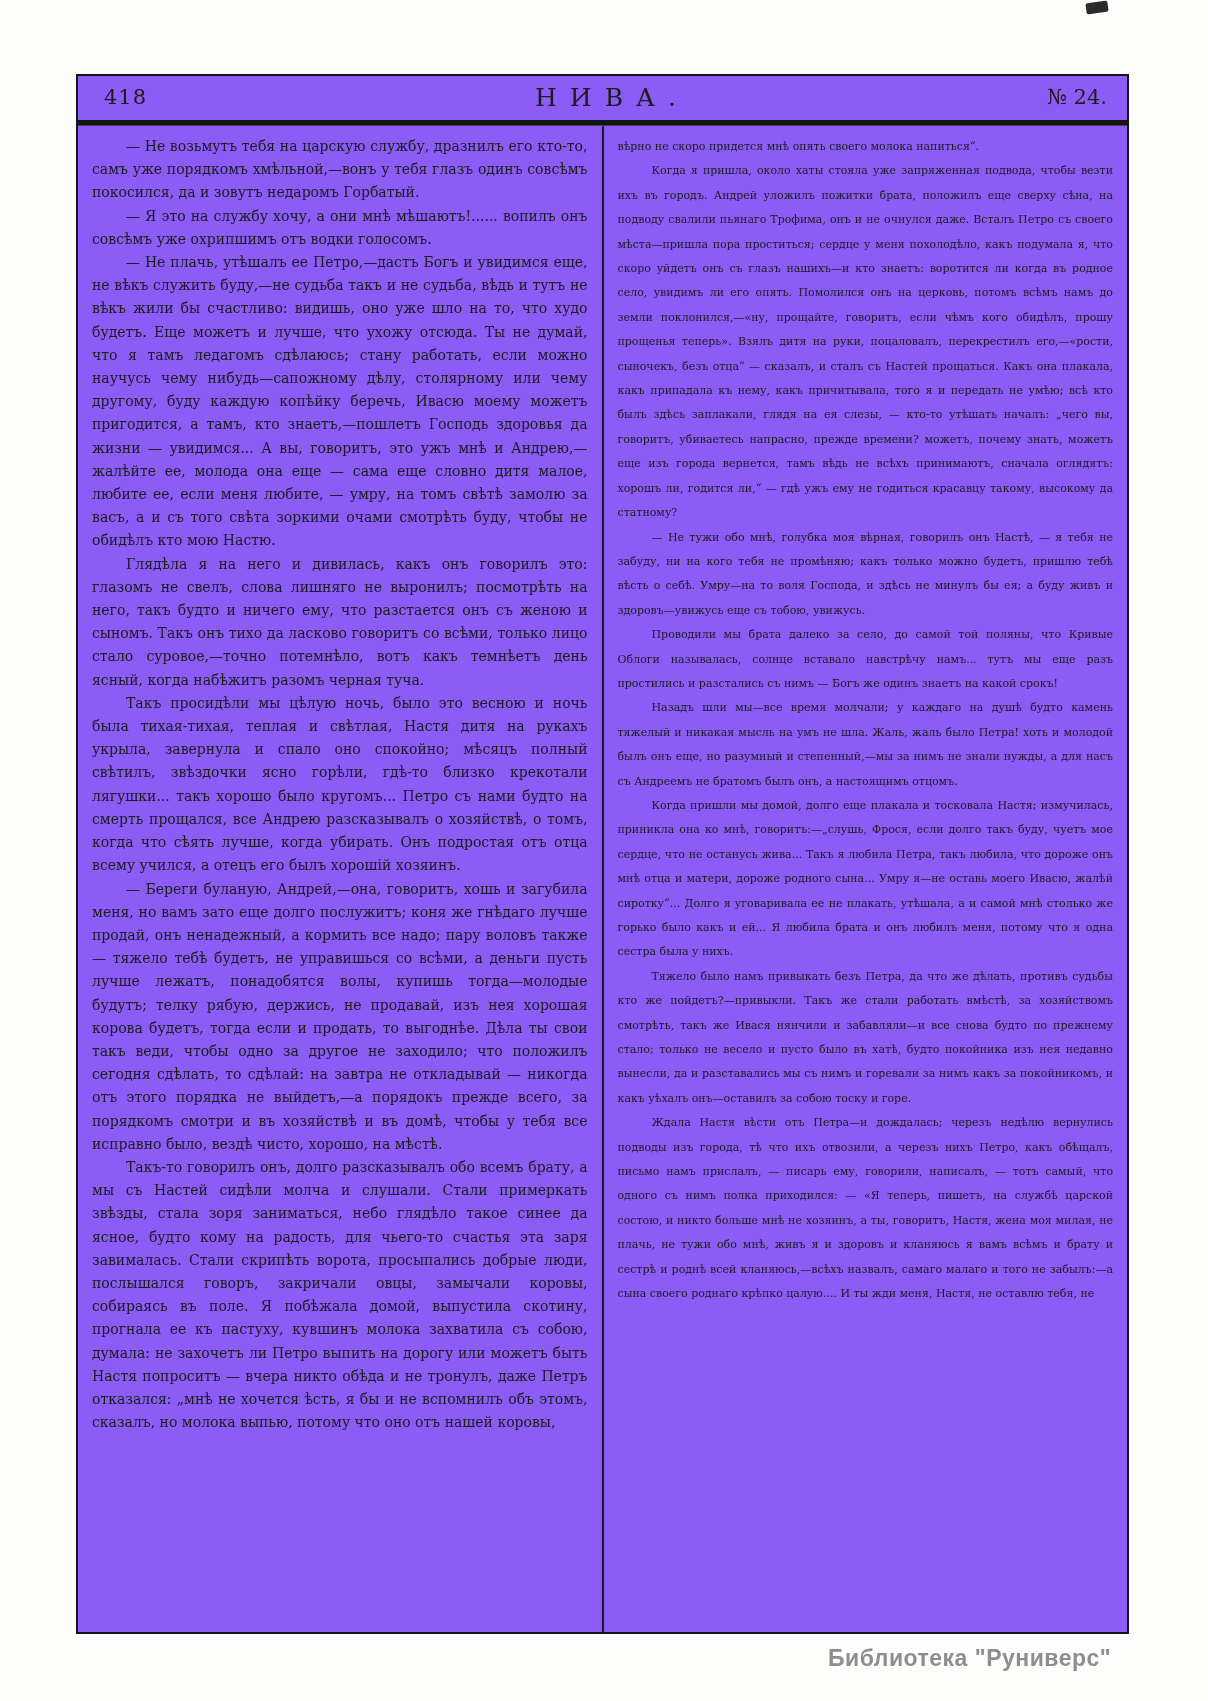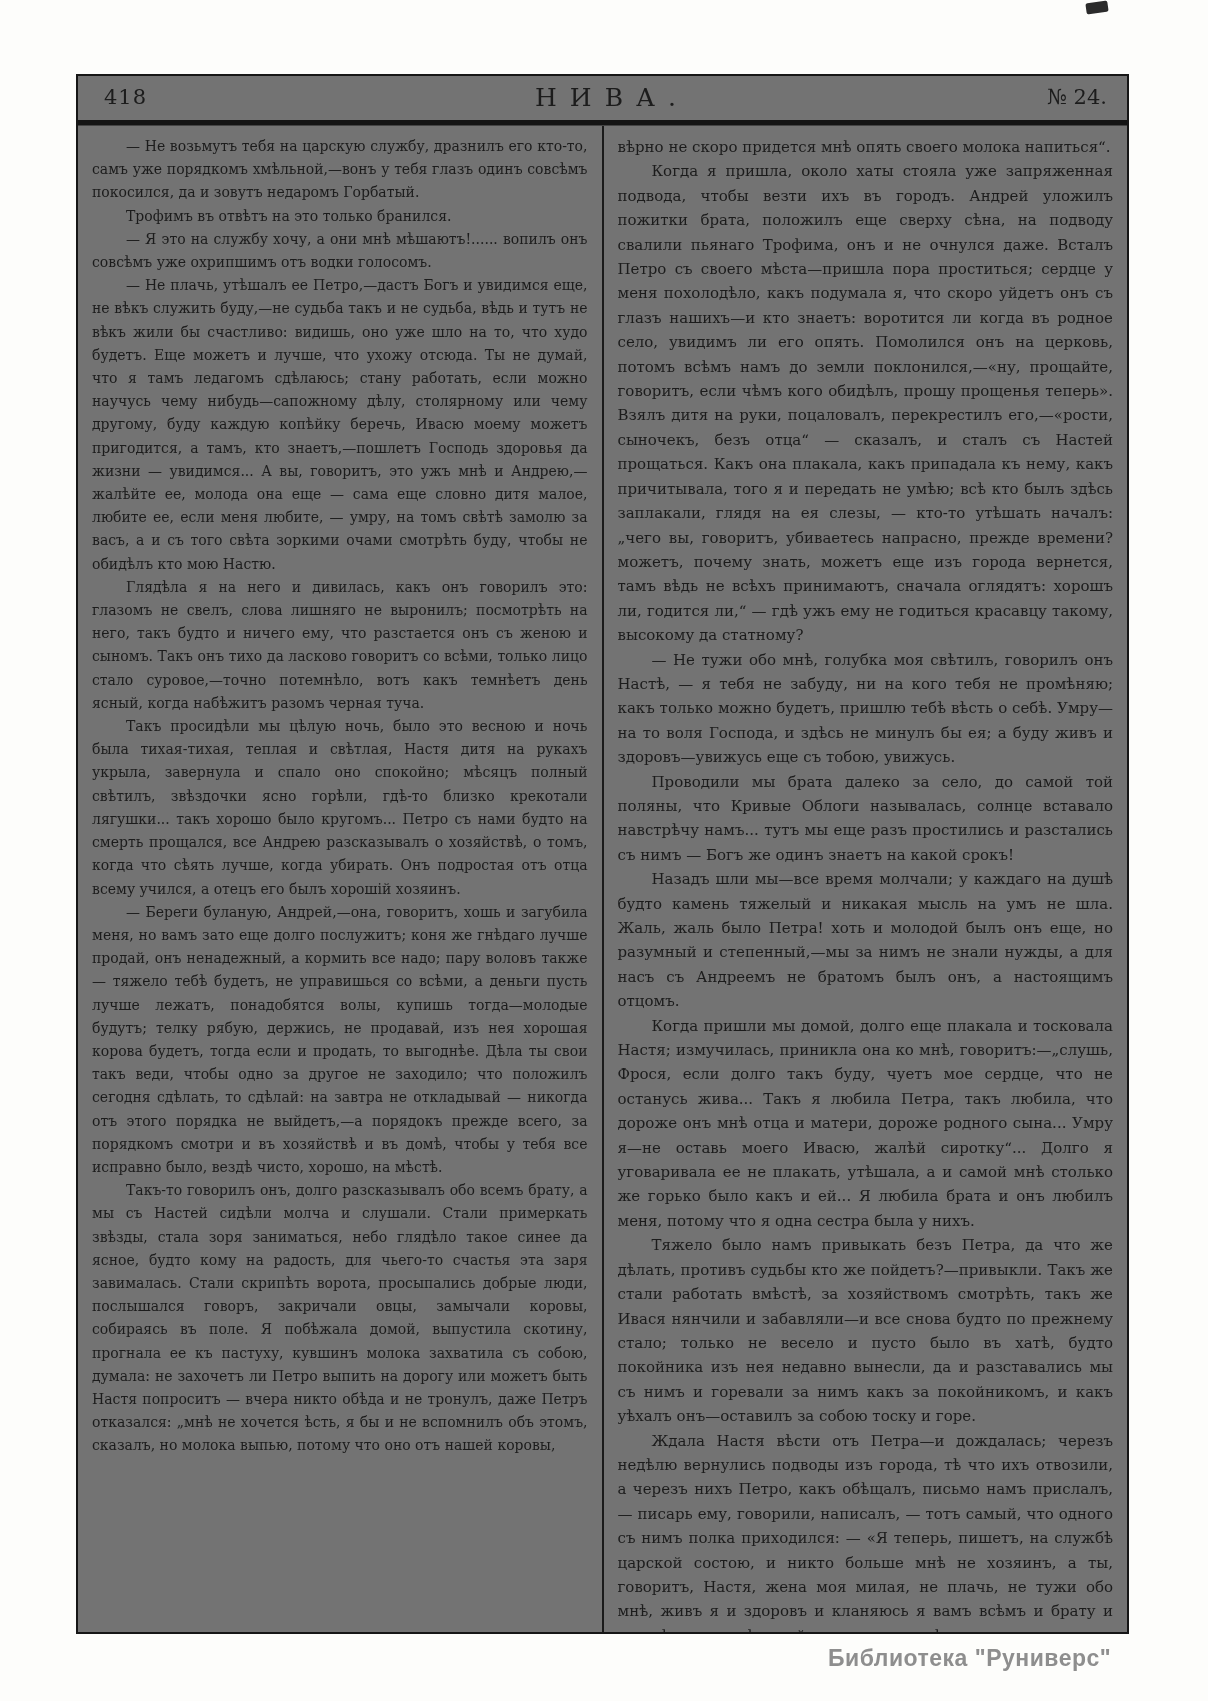--- a/index.html
+++ b/index.html
@@ -4,36 +4,36 @@
 <style>
   html,body { margin:0; padding:0; background:#ffffff; }
   .sheet {
     position:relative; width:1208px; height:1701px;
     background:#fdfdfb; overflow:hidden;
     font-family:"DejaVu Serif","Liberation Serif",serif;
     color:#1c1c1c;
   }
   .frame {
     position:absolute; left:76px; top:74px; width:1053px; height:1560px;
-    border:2px solid #161616; box-sizing:border-box; background:#737373;
+    border:2px solid #161616; box-sizing:border-box; background:#8b5cf6;
   }
   .header { position:absolute; top:0; left:0; right:0; height:44px; }
   .pageno   { position:absolute; left:26px;  top:9px; font-size:21px; letter-spacing:1px; }
   .masthead { position:absolute; left:0; right:0; top:7px; text-align:center;
               font-size:25px; letter-spacing:13px; padding-left:19px; }
   .issueno  { position:absolute; right:20px; top:9px; font-size:21px; }
   .rule { position:absolute; top:44px; left:0; right:0; height:5px;
           background:#141414; border-bottom:1px solid #444; }
   .columns { position:absolute; top:50px; bottom:0; left:0; right:0;
              display:flex; overflow:hidden; }
   .col { box-sizing:border-box; width:50%; padding:9px 14px 4px 14px; overflow:hidden; }
   .divider { flex:none; width:2px; background:#1a1a1a; }
   .para { margin:0; text-indent:34px; text-align:justify;
           font-size:14px; line-height:23.2px; }
-  .col-right .para { font-size:15px; line-height:24.4px; }
+  .col-right .para { font-size:11px; line-height:24.4px; }
   .col-right .para:first-child { text-indent:0; }
   .watermark {
     position:absolute; left:828px; top:1645px;
     font-family:"Liberation Sans","DejaVu Sans",sans-serif;
     font-weight:700; font-size:23px; color:#8e8e8e; letter-spacing:0.5px;
   }
   .artifact { position:absolute; left:1086px; top:2px; width:22px; height:11px;
               background:#2b2b2b; border-radius:2px; transform:rotate(-8deg); }
 </style>
 </head>
@@ -47,33 +47,32 @@
       <span class="pageno">418</span>
       <span class="masthead">НИВА.</span>
       <span class="issueno">№ 24.</span>
     </div>
 
     <div class="rule"></div>
 
     <div class="columns">
       <div class="col col-left">
           <p class="para">— Не возьмутъ тебя на царскую службу, дразнилъ его кто-то, самъ уже порядкомъ хмѣльной,—вонъ у тебя глазъ одинъ совсѣмъ покосился, да и зовутъ недаромъ Горбатый.</p>
-          <p class="para">Трофимъ въ отвѣтъ на это только бранился.</p>
           <p class="para">— Я это на службу хочу, а они мнѣ мѣшаютъ!...... вопилъ онъ совсѣмъ уже охрипшимъ отъ водки голосомъ.</p>
           <p class="para">— Не плачь, утѣшалъ ее Петро,—дастъ Богъ и увидимся еще, не вѣкъ служить буду,—не судьба такъ и не судьба, вѣдь и тутъ не вѣкъ жили бы счастливо: видишь, оно уже шло на то, что худо будетъ. Еще можетъ и лучше, что ухожу отсюда. Ты не думай, что я тамъ ледагомъ сдѣлаюсь; стану работать, если можно научусь чему нибудь—сапожному дѣлу, столярному или чему другому, буду каждую копѣйку беречь, Ивасю моему можетъ пригодится, а тамъ, кто знаетъ,—пошлетъ Господь здоровья да жизни — увидимся... А вы, говоритъ, это ужъ мнѣ и Андрею,—жалѣйте ее, молода она еще — сама еще словно дитя малое, любите ее, если меня любите, — умру, на томъ свѣтѣ замолю за васъ, а и съ того свѣта зоркими очами смотрѣть буду, чтобы не обидѣлъ кто мою Настю.</p>
           <p class="para">Глядѣла я на него и дивилась, какъ онъ говорилъ это: глазомъ не свелъ, слова лишняго не выронилъ; посмотрѣть на него, такъ будто и ничего ему, что разстается онъ съ женою и сыномъ. Такъ онъ тихо да ласково говоритъ со всѣми, только лицо стало суровое,—точно потемнѣло, вотъ какъ темнѣетъ день ясный, когда набѣжитъ разомъ черная туча.</p>
           <p class="para">Такъ просидѣли мы цѣлую ночь, было это весною и ночь была тихая-тихая, теплая и свѣтлая, Настя дитя на рукахъ укрыла, завернула и спало оно спокойно; мѣсяцъ полный свѣтилъ, звѣздочки ясно горѣли, гдѣ-то близко крекотали лягушки... такъ хорошо было кругомъ... Петро съ нами будто на смерть прощался, все Андрею разсказывалъ о хозяйствѣ, о томъ, когда что сѣять лучше, когда убирать. Онъ подростая отъ отца всему учился, а отецъ его былъ хорошій хозяинъ.</p>
           <p class="para">— Береги буланую, Андрей,—она, говоритъ, хошь и загубила меня, но вамъ зато еще долго послужитъ; коня же гнѣдаго лучше продай, онъ ненадежный, а кормить все надо; пару воловъ также — тяжело тебѣ будетъ, не управишься со всѣми, а деньги пусть лучше лежатъ, понадобятся волы, купишь тогда—молодые будутъ; телку рябую, держись, не продавай, изъ нея хорошая корова будетъ, тогда если и продать, то выгоднѣе. Дѣла ты свои такъ веди, чтобы одно за другое не заходило; что положилъ сегодня сдѣлать, то сдѣлай: на завтра не откладывай — никогда отъ этого порядка не выйдетъ,—а порядокъ прежде всего, за порядкомъ смотри и въ хозяйствѣ и въ домѣ, чтобы у тебя все исправно было, вездѣ чисто, хорошо, на мѣстѣ.</p>
           <p class="para">Такъ-то говорилъ онъ, долго разсказывалъ обо всемъ брату, а мы съ Настей сидѣли молча и слушали. Стали примеркать звѣзды, стала зоря заниматься, небо глядѣло такое синее да ясное, будто кому на радость, для чьего-то счастья эта заря завималась. Стали скрипѣть ворота, просыпались добрые люди, послышался говоръ, закричали овцы, замычали коровы, собираясь въ поле. Я побѣжала домой, выпустила скотину, прогнала ее къ пастуху, кувшинъ молока захватила съ собою, думала: не захочетъ ли Петро выпить на дорогу или можетъ быть Настя попроситъ — вчера никто обѣда и не тронулъ, даже Петръ отказался: „мнѣ не хочется ѣсть, я бы и не вспомнилъ объ этомъ, сказалъ, но молока выпью, потому что оно отъ нашей коровы,</p>
         </div>
       <div class="divider"></div>
       <div class="col col-right">
           <p class="para">вѣрно не скоро придется мнѣ опять своего молока напиться“.</p>
           <p class="para">Когда я пришла, около хаты стояла уже запряженная подвода, чтобы везти ихъ въ городъ. Андрей уложилъ пожитки брата, положилъ еще сверху сѣна, на подводу свалили пьянаго Трофима, онъ и не очнулся даже. Всталъ Петро съ своего мѣста—пришла пора проститься; сердце у меня похолодѣло, какъ подумала я, что скоро уйдетъ онъ съ глазъ нашихъ—и кто знаетъ: воротится ли когда въ родное село, увидимъ ли его опять. Помолился онъ на церковь, потомъ всѣмъ намъ до земли поклонился,—«ну, прощайте, говоритъ, если чѣмъ кого обидѣлъ, прошу прощенья теперь». Взялъ дитя на руки, поцаловалъ, перекрестилъ его,—«рости, сыночекъ, безъ отца“ — сказалъ, и сталъ съ Настей прощаться. Какъ она плакала, какъ припадала къ нему, какъ причитывала, того я и передать не умѣю; всѣ кто былъ здѣсь заплакали, глядя на ея слезы, — кто-то утѣшать началъ: „чего вы, говоритъ, убиваетесь напрасно, прежде времени? можетъ, почему знать, можетъ еще изъ города вернется, тамъ вѣдь не всѣхъ принимаютъ, сначала оглядятъ: хорошъ ли, годится ли,“ — гдѣ ужъ ему не годиться красавцу такому, высокому да статному?</p>
-          <p class="para">— Не тужи обо мнѣ, голубка моя свѣтилъ, говорилъ онъ Настѣ, — я тебя не забуду, ни на кого тебя не промѣняю; какъ только можно будетъ, пришлю тебѣ вѣсть о себѣ. Умру—на то воля Господа, и здѣсь не минулъ бы ея; а буду живъ и здоровъ—увижусь еще съ тобою, увижусь.</p>
+          <p class="para">— Не тужи обо мнѣ, голубка моя вѣрная, говорилъ онъ Настѣ, — я тебя не забуду, ни на кого тебя не промѣняю; какъ только можно будетъ, пришлю тебѣ вѣсть о себѣ. Умру—на то воля Господа, и здѣсь не минулъ бы ея; а буду живъ и здоровъ—увижусь еще съ тобою, увижусь.</p>
           <p class="para">Проводили мы брата далеко за село, до самой той поляны, что Кривые Облоги называлась, солнце вставало навстрѣчу намъ... тутъ мы еще разъ простились и разстались съ нимъ — Богъ же одинъ знаетъ на какой срокъ!</p>
           <p class="para">Назадъ шли мы—все время молчали; у каждаго на душѣ будто камень тяжелый и никакая мысль на умъ не шла. Жаль, жаль было Петра! хоть и молодой былъ онъ еще, но разумный и степенный,—мы за нимъ не знали нужды, а для насъ съ Андреемъ не братомъ былъ онъ, а настоящимъ отцомъ.</p>
           <p class="para">Когда пришли мы домой, долго еще плакала и тосковала Настя; измучилась, приникла она ко мнѣ, говоритъ:—„слушь, Фрося, если долго такъ буду, чуетъ мое сердце, что не останусь жива... Такъ я любила Петра, такъ любила, что дороже онъ мнѣ отца и матери, дороже родного сына... Умру я—не оставь моего Ивасю, жалѣй сиротку“... Долго я уговаривала ее не плакать, утѣшала, а и самой мнѣ столько же горько было какъ и ей... Я любила брата и онъ любилъ меня, потому что я одна сестра была у нихъ.</p>
           <p class="para">Тяжело было намъ привыкать безъ Петра, да что же дѣлать, противъ судьбы кто же пойдетъ?—привыкли. Такъ же стали работать вмѣстѣ, за хозяйствомъ смотрѣть, такъ же Ивася нянчили и забавляли—и все снова будто по прежнему стало; только не весело и пусто было въ хатѣ, будто покойника изъ нея недавно вынесли, да и разставались мы съ нимъ и горевали за нимъ какъ за покойникомъ, и какъ уѣхалъ онъ—оставилъ за собою тоску и горе.</p>
           <p class="para">Ждала Настя вѣсти отъ Петра—и дождалась; черезъ недѣлю вернулись подводы изъ города, тѣ что ихъ отвозили, а черезъ нихъ Петро, какъ обѣщалъ, письмо намъ прислалъ, — писарь ему, говорили, написалъ, — тотъ самый, что одного съ нимъ полка приходился: — «Я теперь, пишетъ, на службѣ царской состою, и никто больше мнѣ не хозяинъ, а ты, говоритъ, Настя, жена моя милая, не плачь, не тужи обо мнѣ, живъ я и здоровъ и кланяюсь я вамъ всѣмъ и брату и сестрѣ и роднѣ всей кланяюсь,—всѣхъ назвалъ, самаго малаго и того не забылъ:—а сына своего роднаго крѣпко цалую.... И ты жди меня, Настя, не оставлю тебя, не</p>
         </div>
     </div>
   </div>
 
   <div class="watermark">Библиотека "Руниверс"</div>

